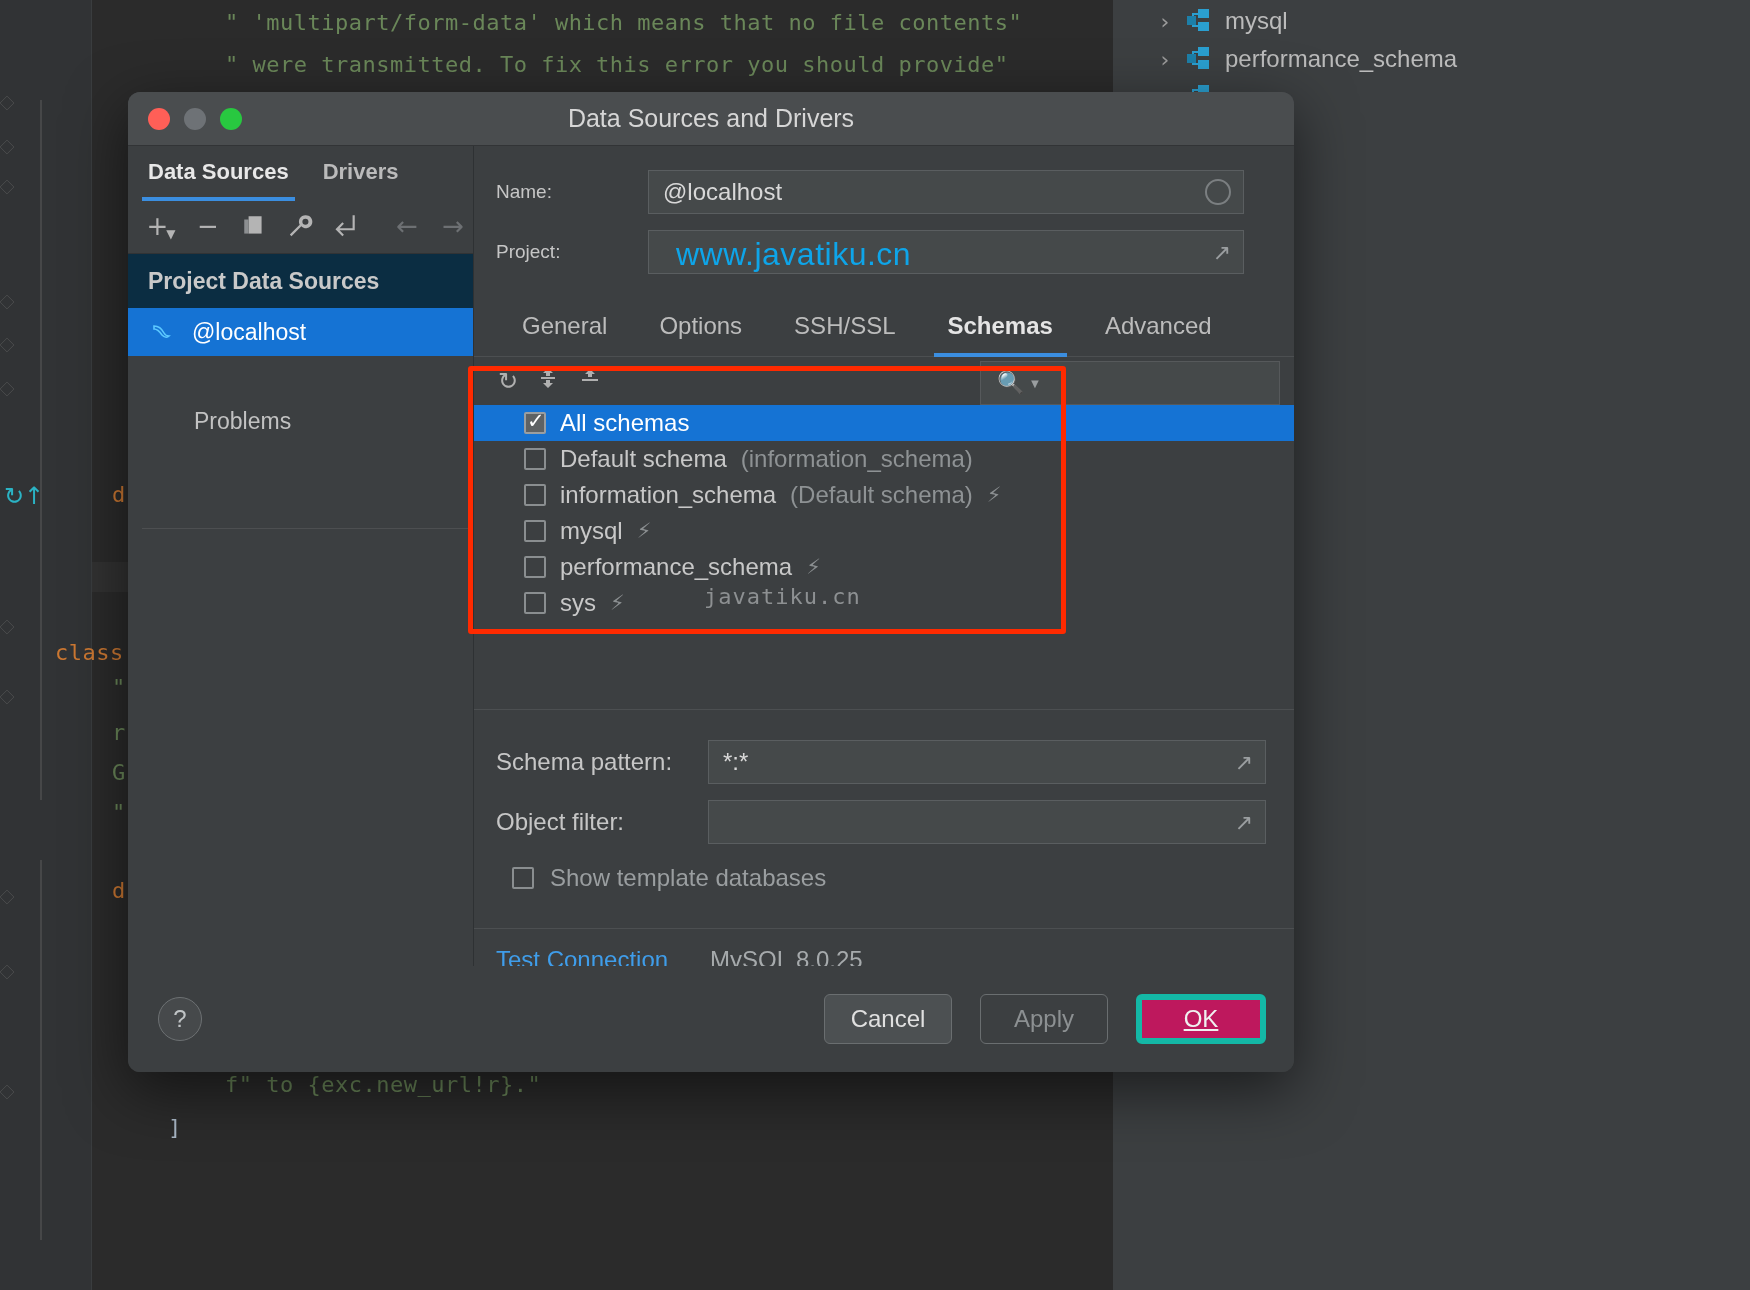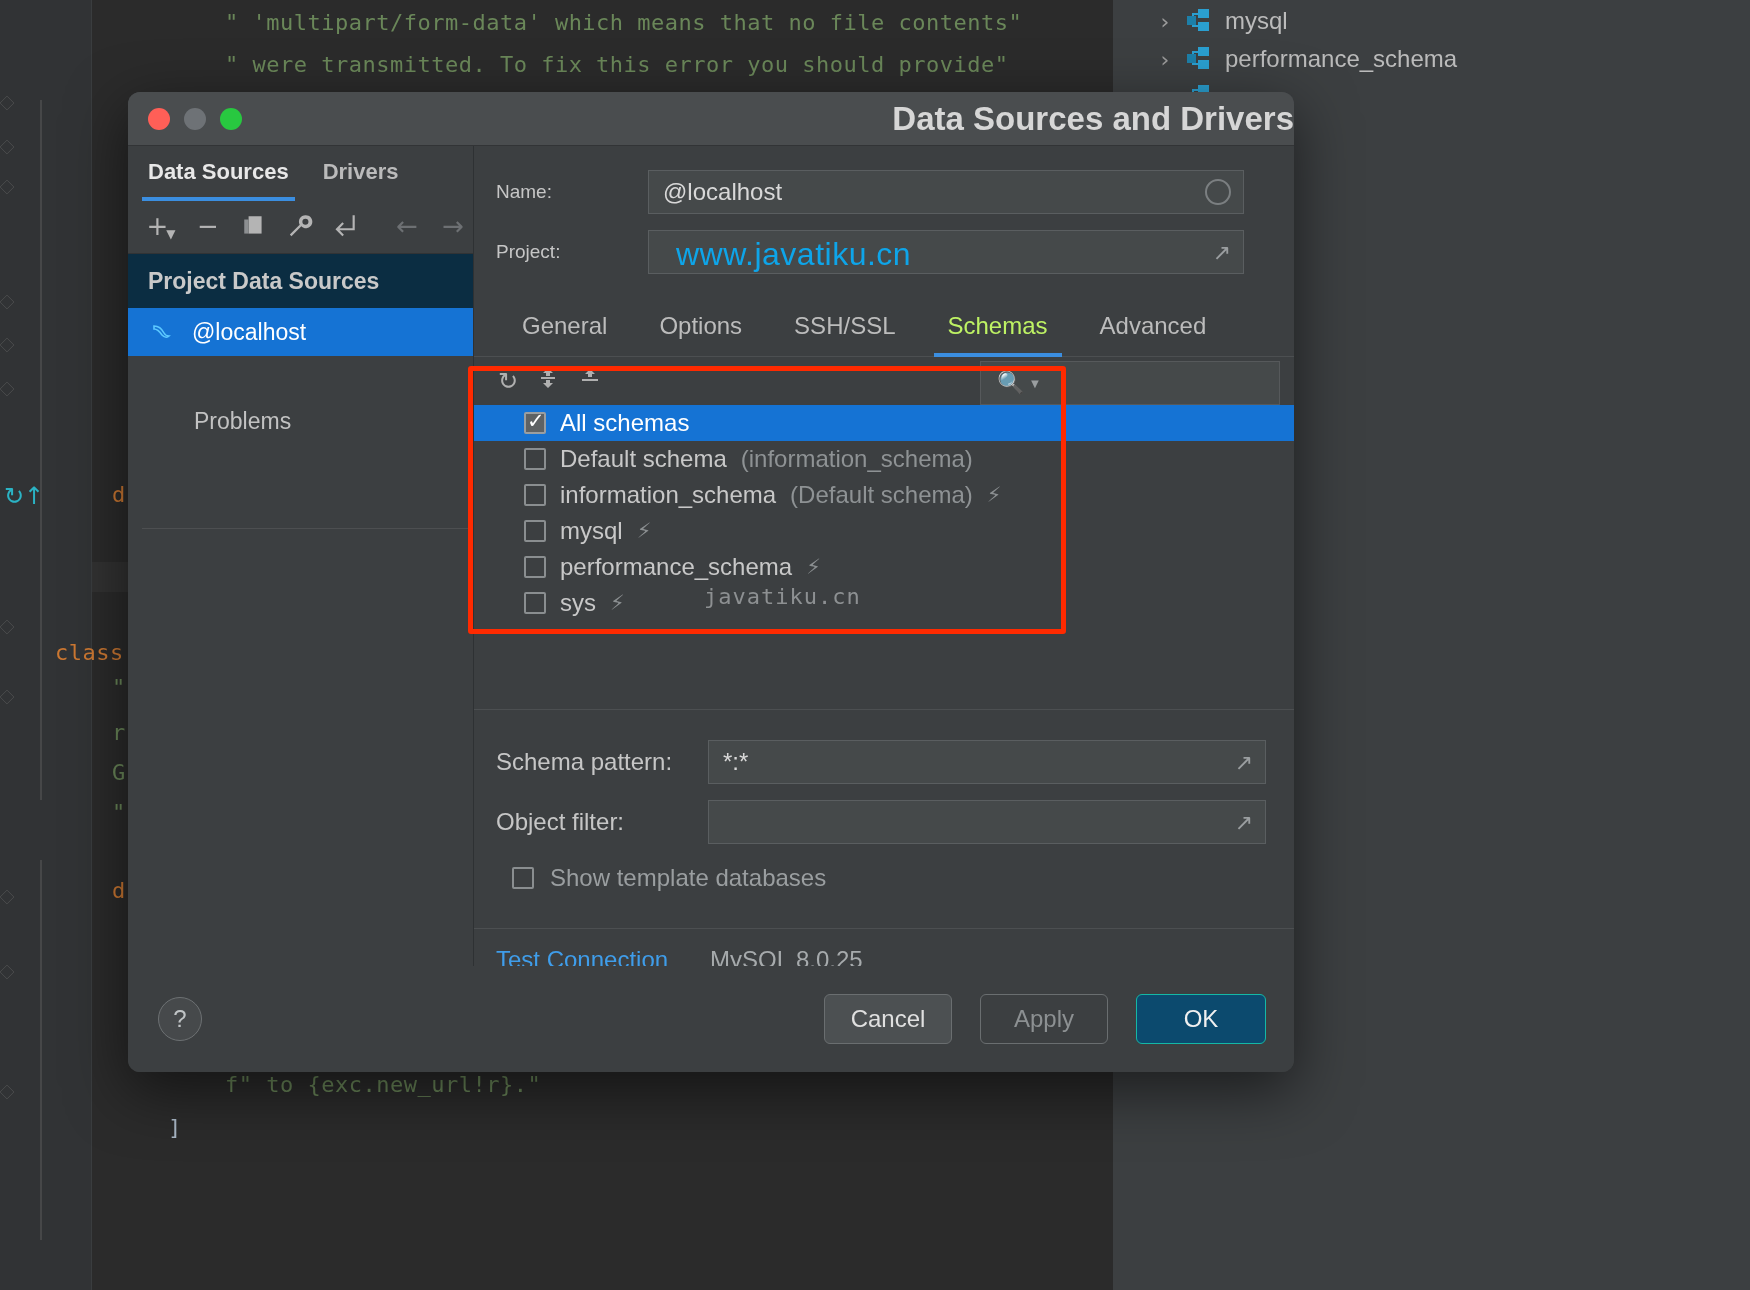--- a/index.html
+++ b/index.html
@@ -88,22 +88,22 @@
     position: relative; height: 54px; background: #4a4d4f;
     display: flex; align-items: center;
     border-bottom: 1px solid #323436;
   }
   .traffic { display: flex; gap: 14px; margin-left: 20px; }
   .dot { width: 22px; height: 22px; border-radius: 50%; }
   .dot.red { background: #ff5f57; }
   .dot.yel { background: #6e7276; }
   .dot.grn { background: #28c840; }
   .dlg-title {
-    position: absolute; left: 0; right: 0; text-align: right;
-    color: #d6d6d6; font-size: 33px; font-weight: bold;
+    position: absolute; left: 0; right: 0; text-align: center;
+    color: #d6d6d6; font-size: 25px; font-weight: normal;
   }
 
   .body { display: flex; height: 820px; }
 
   
   .left-col {
     width: 346px; background: #3c3f41;
     border-right: 1px solid #2e3133;
     position: relative;
   }
@@ -167,21 +167,21 @@
   }
 
   .tabs-row {
     display: flex; gap: 0; margin-top: 26px; padding-left: 22px;
     border-bottom: 1px solid #4c4f51;
   }
   .tab {
     position: relative; padding: 10px 26px 16px 26px;
     color: #bcbcbc; font-size: 24px;
   }
-  .tab.active { color: #bef264; font-weight: normal; }
+  .tab.active { color: #e5e5e5; font-weight: bold; }
   .tab.active::after {
     content: ""; position: absolute; left: 12px; right: 12px; bottom: -1px;
     height: 4px; background: #3b8ee0;
   }
 
   .sch-toolbar {
     height: 48px; display: flex; align-items: center; gap: 18px;
     padding-left: 24px; position: relative;
   }
   .sch-ic { color: #b0b0b0; font-size: 24px; font-family: "DejaVu Sans", sans-serif; }
@@ -244,21 +244,21 @@
     background: #46494b;
   }
   .btns { margin-left: auto; margin-right: 28px; display: flex; gap: 28px; }
   .btn {
     min-width: 128px; height: 50px; border-radius: 6px;
     display: flex; align-items: center; justify-content: center;
     font-size: 24px;
   }
   .btn.cancel { background: #4c5052; border: 1px solid #6a6e70; color: #e0e0e0; }
   .btn.apply  { background: transparent; border: 1px solid #6a6e70; color: #8c9092; }
-  .btn.ok     { background: #0c4a6e; border: 1px solid #14b8a6; color: #f0f0f0; min-width: 130px; }
+  .btn.ok     { background: #be185d; border: 6px solid #14b8a6; color: #f0f0f0; min-width: 130px; text-decoration: underline; }
 
   .wm-red {
     position: absolute; color: #0ea5e9; font-size: 32px;
     font-family: Liberation Sans, sans-serif; letter-spacing: .5px;
   }
   .wm-gray {
     position: absolute; color: #8d9092; font-size: 22px;
     font-family: "DejaVu Sans Mono", monospace; letter-spacing: 1px;
   }
 </style>

